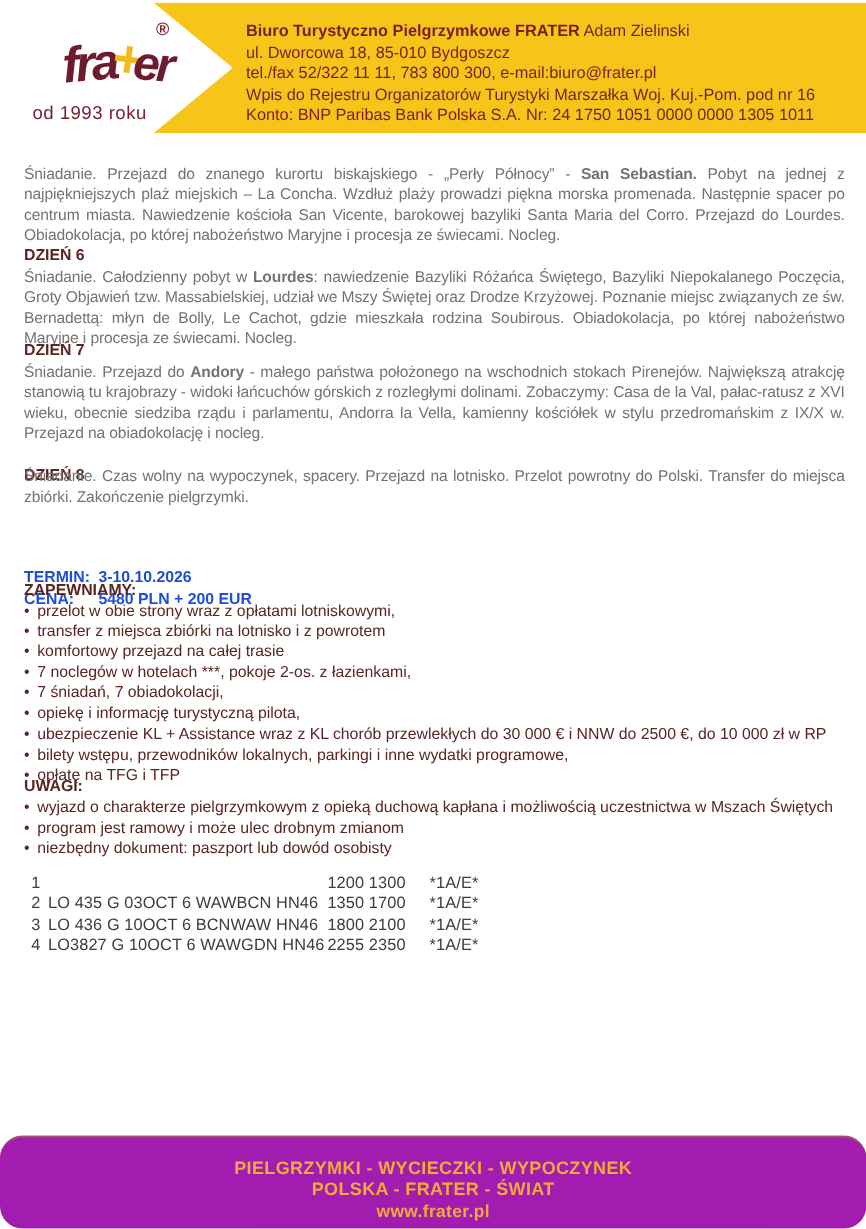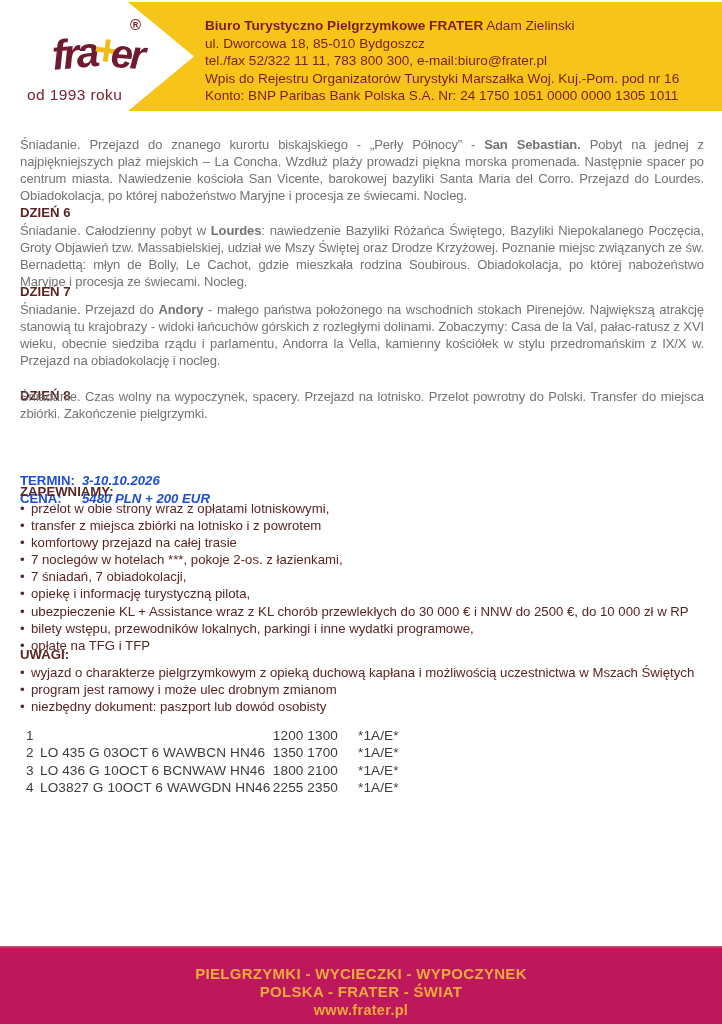--- a/index.html
+++ b/index.html
@@ -22,39 +22,39 @@
   .reg{position:absolute;left:130px;top:16px;font-size:15px;color:#7B1D1F;font-weight:bold;}
   .tagline{position:absolute;left:27px;top:86px;width:120px;font-size:15.5px;color:#7B2030;
            letter-spacing:.4px;}
 
   
   .abs{position:absolute;left:20px;width:684px;}
   .day-h{font-size:13.2px;font-weight:bold;color:#5A2522;}
   .para{font-size:13px;line-height:17px;color:#737373;text-align:justify;letter-spacing:-.1px;}
   .para .bold{font-weight:bold;}
   .kv{font-size:13.2px;font-weight:bold;color:#1d4ed8;margin-top:38px;}
-  .kv .val{position:absolute;left:62px;font-style:italic;}
+  .kv .val{position:absolute;left:62px;}
   .sec-h{font-size:13.2px;font-weight:bold;color:#5A2522;}
   .blist{font-size:13.2px;line-height:17.1px;color:#5A2522;}
   .blist .it{white-space:nowrap;}
   .blist .dot{display:inline-block;width:11px;}
 
   
   .flights{position:absolute;left:0;top:728px;width:722px;font-size:13.6px;color:#3C3C3C;
            letter-spacing:.1px;}
   .frow{position:relative;height:17.3px;}
   .frow .fnum{position:absolute;left:26px;}
   .frow .finfo{position:absolute;left:40px;}
   .frow .ftimes{position:absolute;left:238px;width:100px;text-align:right;}
   .frow .fcode{position:absolute;left:358px;}
 
   
-  .footer{position:absolute;left:0;top:946px;width:722px;height:78px;background:#be185d;
+  .footer{position:absolute;left:0;top:946px;width:722px;height:78px;background:#a21caf;
           border-top:2px solid #9E5668;box-sizing:border-box;text-align:center;
-          color:#F0A93C;font-weight:bold;padding-top:17px;}
+          color:#F0A93C;font-weight:bold;padding-top:17px;border-radius:19px;}
   .footer .fl{font-size:15px;line-height:18px;letter-spacing:.3px;}
   .footer .fl3{font-size:14.5px;}
 </style>
 </head>
 <body>
 
 <div class="page">
 
   <div class="band"></div>
 

